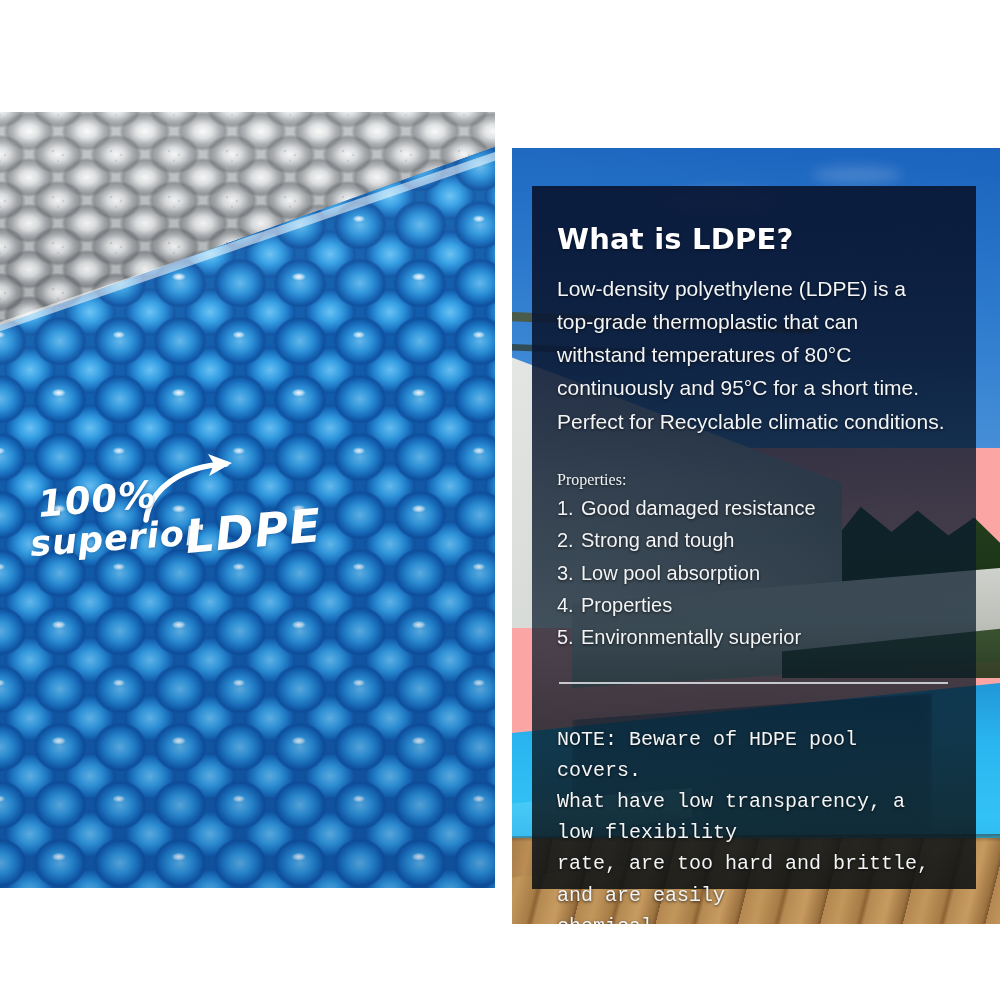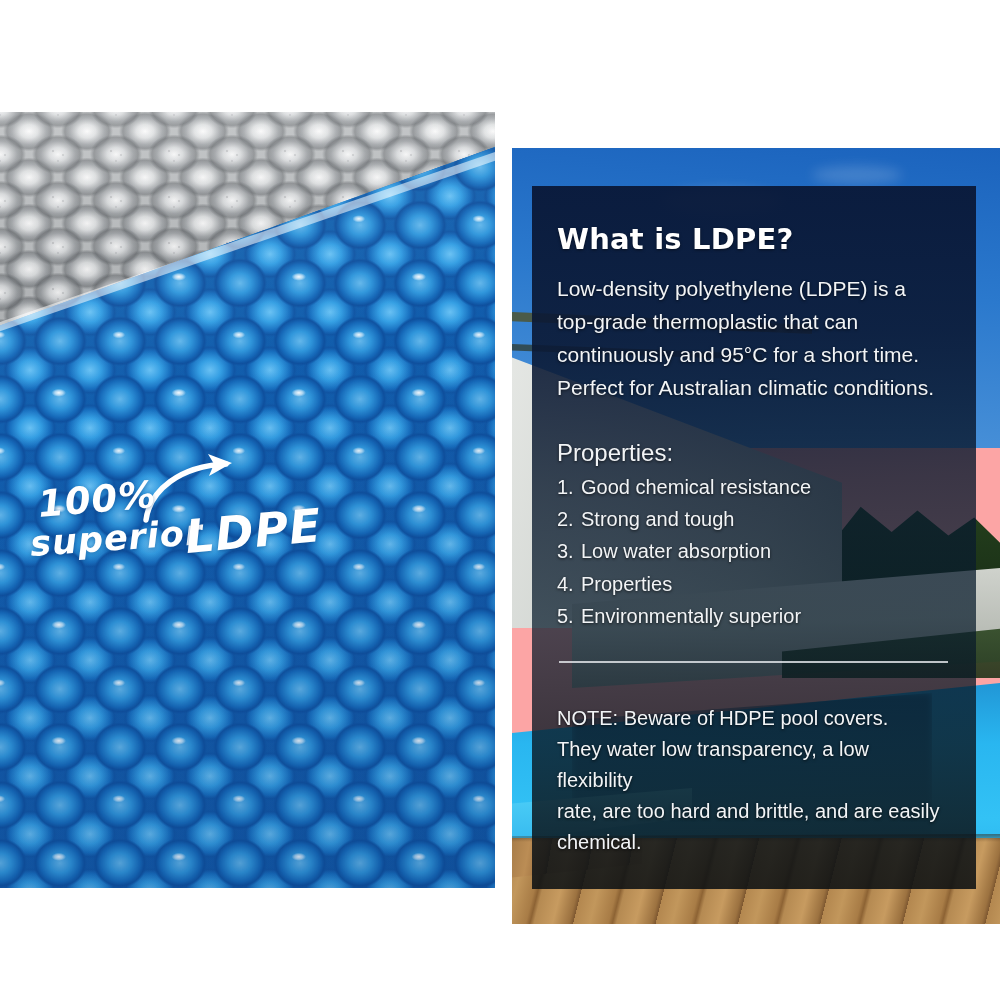--- a/index.html
+++ b/index.html
@@ -122,32 +122,32 @@
   }
   .ov-inner{position:absolute;left:0;top:0;right:0;bottom:0;padding:38px 26px 0 25px;box-sizing:border-box;}
 
   .hdr{color:#ffffff;font-size:29px;font-weight:bold;line-height:1.1;margin:0 0 16px 0;
     font-family:"DejaVu Sans",sans-serif;letter-spacing:.2px;
     text-shadow:0 1px 3px rgba(0,0,0,.5);}
   .para{color:#f2f4f6;font-size:21px;line-height:1.58;margin:0;
     font-family:"Liberation Sans",sans-serif;text-shadow:0 1px 3px rgba(0,0,0,.65);}
   .para .ln{display:block;}
 
-  .props-title{color:#f2f4f6;font-size:24px;line-height:1.5;margin:30px 0 0 0;
-    font-family:Liberation Sans, sans-serif;text-shadow:0 1px 3px rgba(0,0,0,.7);}
+  .props-title{color:#f2f4f6;font-size:16px;line-height:1.5;margin:30px 0 0 0;
+    font-family:Liberation Serif, serif;text-shadow:0 1px 3px rgba(0,0,0,.7);}
   .props{list-style:none;margin:0;padding:0;}
   .props li{color:#f2f4f6;font-size:20px;line-height:1.62;
     font-family:"Liberation Sans",sans-serif;text-shadow:0 1px 3px rgba(0,0,0,.7);
     display:flex;gap:2px;}
   .props li .num{min-width:22px;}
 
   .divider{height:2px;background:rgba(228,232,236,.82);margin:28px 2px 0 2px;}
 
   .note{color:#f2f4f6;font-size:20px;line-height:1.56;margin:40px 0 0 0;
-    font-family:Liberation Sans, sans-serif;text-shadow:0 1px 3px rgba(0,0,0,.75);}
+    font-family:Liberation Mono, monospace;text-shadow:0 1px 3px rgba(0,0,0,.75);}
   .note .ln{display:block;}
 </style>
 </head>
 <body>
 
 <div id="stage">
 
   <div class="panel" id="left-panel">
 
     <div class="silver-sheet">
@@ -194,54 +194,55 @@
     <div class="deck-line"></div>
 
     <div class="overlay">
       <div class="ov-inner">
 
         <h1 class="hdr">What is LDPE?</h1>
 
         <p class="para">
           <span class="ln">Low-density polyethylene (LDPE) is a</span>
           <span class="ln">top-grade thermoplastic that can</span>
+          <span class="ln">withstand temperatures of 80°C</span>
           <span class="ln">continuously and 95°C for a short time.</span>
-          <span class="ln">Perfect for Australian climatic conditions.</span>
+          <span class="ln">Perfect for Recyclable climatic conditions.</span>
         </p>
 
         <p class="props-title">Properties:</p>
 
         <ul class="props">
           <li>
             <span class="num">1.</span>
-            <span>Good chemical resistance</span>
+            <span>Good damaged resistance</span>
           </li>
           <li>
             <span class="num">2.</span>
             <span>Strong and tough</span>
           </li>
           <li>
             <span class="num">3.</span>
-            <span>Low water absorption</span>
+            <span>Low pool absorption</span>
           </li>
           <li>
             <span class="num">4.</span>
             <span>Properties</span>
           </li>
           <li>
             <span class="num">5.</span>
             <span>Environmentally superior</span>
           </li>
         </ul>
 
         <div class="divider"></div>
 
         <p class="note">
           <span class="ln">NOTE: Beware of HDPE pool covers.</span>
-          <span class="ln">They water low transparency, a low flexibility</span>
+          <span class="ln">What have low transparency, a low flexibility</span>
           <span class="ln">rate, are too hard and brittle, and are easily</span>
           <span class="ln">chemical.</span>
         </p>
 
       </div>
     </div>
   </div>
 
 </div>
 

